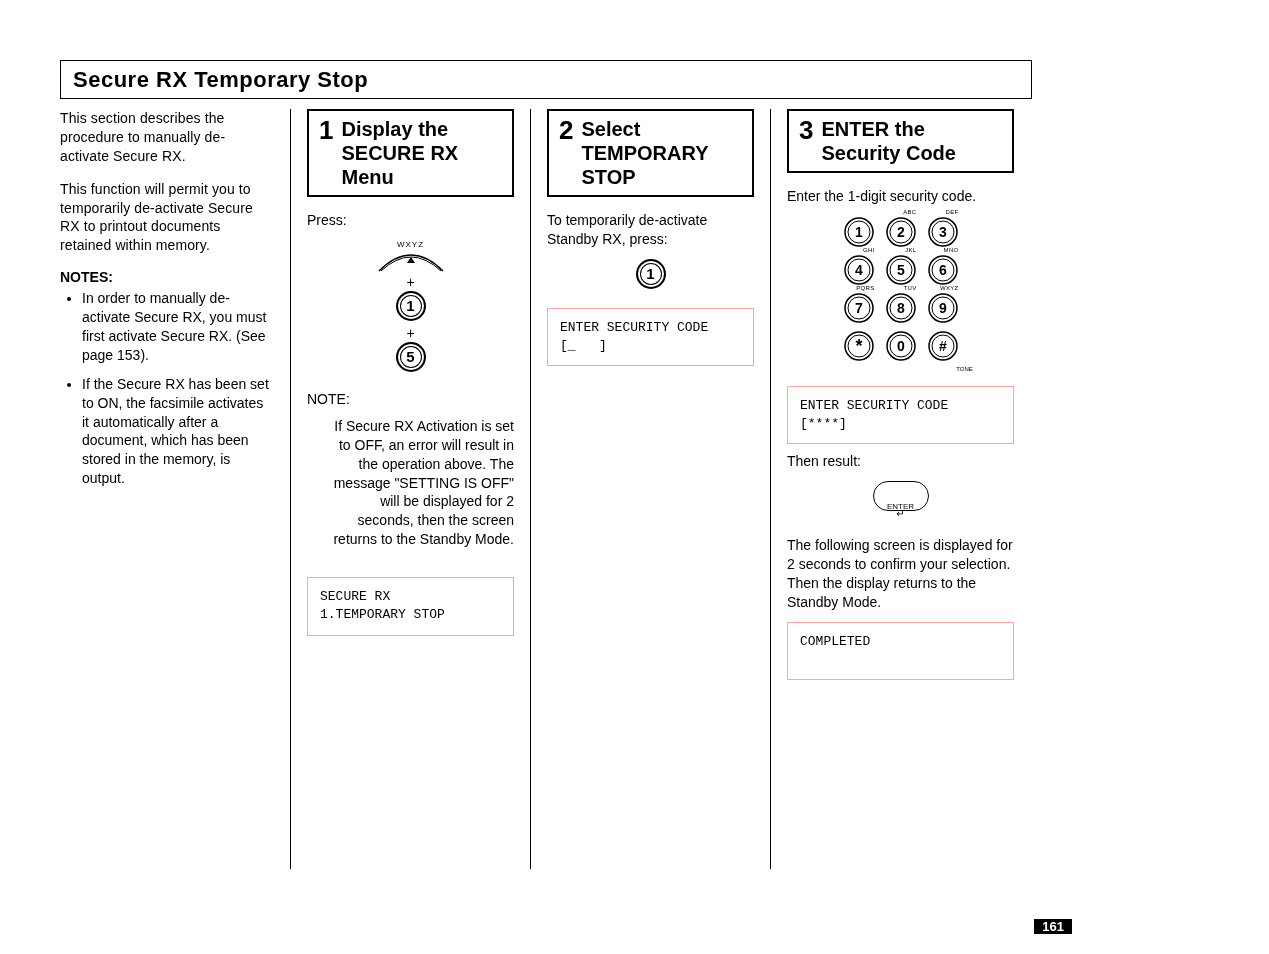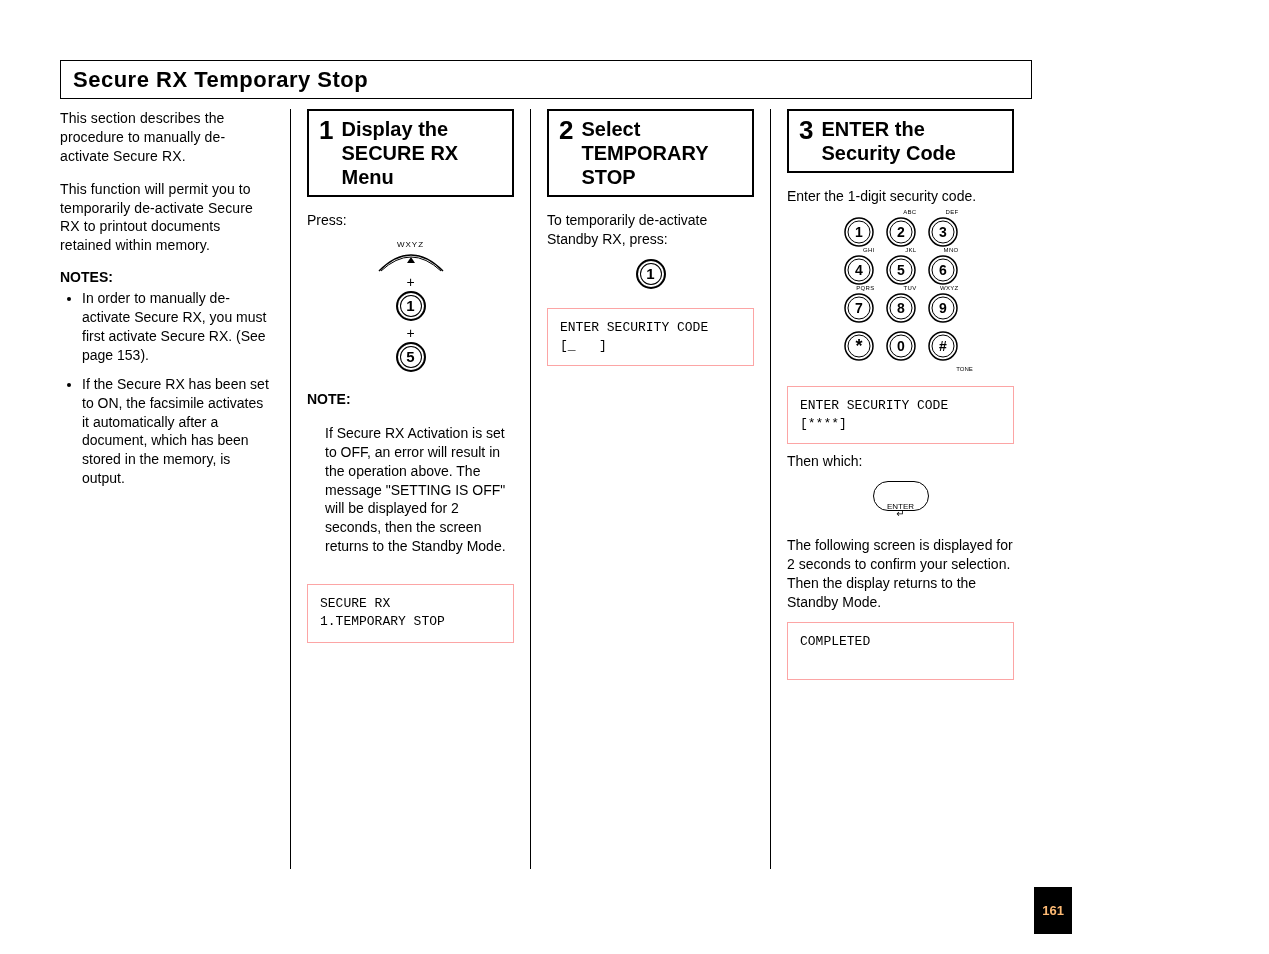--- a/index.html
+++ b/index.html
@@ -131,26 +131,27 @@
     border: 1px solid #fca5a5;
     padding: 10px 12px;
     font-family: "Courier New", monospace;
     font-size: 13px;
     white-space: pre;
     margin: 8px 0;
     line-height: 1.4;
   }
 
   .note-block .note-lbl {
-    font-weight: bold;
-    margin-bottom: 17px;
+    font-weight: normal;
+    margin-bottom: 10px;
   }
   .note-block .note-body {
     padding-left: 18px;
     line-height: 1.35;
+    text-align: right;
   }
 
   
   .keypad {
     width: 160px;
     margin: 6px auto 14px auto;
   }
   .krow { display:flex; justify-content:center; gap:10px; margin-bottom:6px;}
   .krow:last-child{margin-bottom:0;}
   .key {
@@ -170,24 +171,24 @@
     font-size:6px;
     text-align:center;
     margin-top:-2px;
   }
 
   .page-num {
     position: absolute;
     right: 20px;
     bottom: 20px;
     background: #000;
-    color: #fdba74;
+    color: #ffffff;
     font-size: 13px;
     font-weight: bold;
-    padding: 16px 8px;
+    padding: 0 8px;
   }
 </style>
 </head>
 <body>
 
 <div class="page">
 
   <div class="section-title-box">
     <span class="section-title">Secure RX Temporary Stop</span>
   </div>
@@ -364,21 +365,21 @@
                 <text x="16" y="21" text-anchor="middle" font-size="14" font-family="Arial" font-weight="bold">#</text>
               </svg>
             </div>
         </div>
         <div class="tone-lbl" style="width:32px; margin-left:auto;">TONE</div>
       </div>
 
       <div class="lcd">ENTER SECURITY CODE
 [****]</div>
 
-      <div class="p">Then which:</div>
+      <div class="p">Then result:</div>
       <div class="press-stack">
         <span class="btn-oval">
           <span>ENTER</span>
           <span class="sub">↵</span>
         </span>
       </div>
 
       <div class="p">The following screen is displayed for 2 seconds to confirm your selection. Then the display returns to the Standby Mode.</div>
 
       <div class="lcd">COMPLETED

